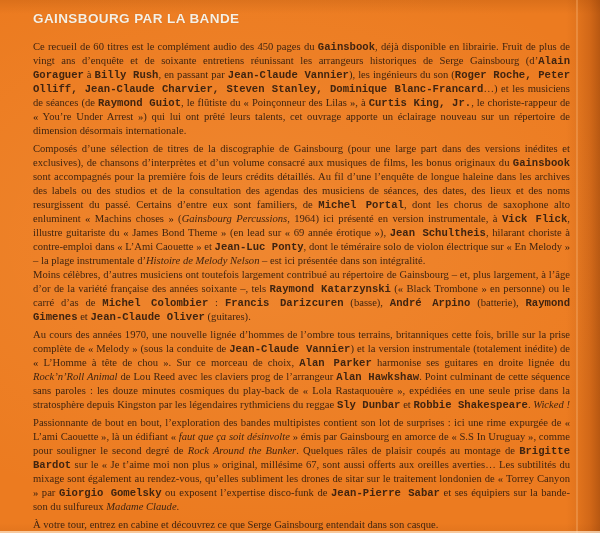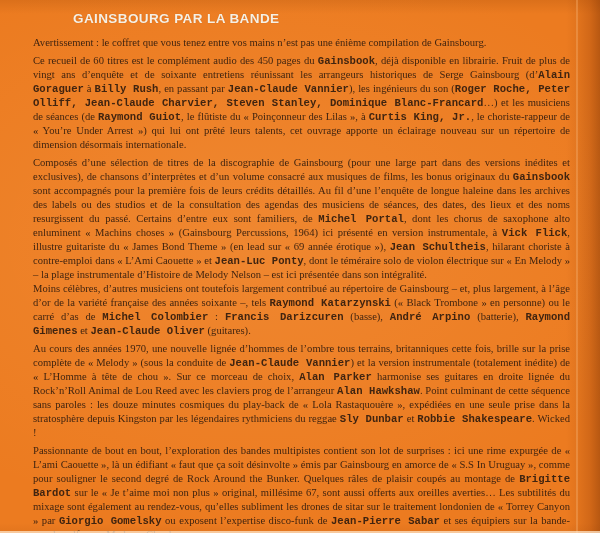--- a/index.html
+++ b/index.html
@@ -39,46 +39,45 @@
   }
   .title {
     position: absolute; left: 33px; top: 11px;
     font-family: "Liberation Sans", sans-serif;
     font-weight: bold;
     font-size: 13.5px;
     letter-spacing: 0.4px;
     color: #f6f0e4;
     text-shadow: 0 0 1px rgba(120,50,0,0.35);
     white-space: nowrap;
-    margin-left: 40px;
   }
   .text-block {
     position: absolute; left: 33px; top: 36px; width: 537px;
     color: #402410;
     font-size: 10.6px;
     line-height: 14px;
     text-align: justify;
   }
   .text-block p { margin: 0; }
   .text-block p.gap { margin-top: 4px; }
   .bold { font-weight: bold; font-family: Liberation Mono, monospace; }
-  .italic { }
+  .italic { font-style: italic; }
 </style>
 </head>
 <body>
 
 <div class="page">
   <div class="title">GAINSBOURG PAR LA BANDE</div>
 
   <div class="text-block">
-      <p><span>Avertissement : le coffret que vous tenez entre vos mains n’est pas une énième compilation de Gainsbourg.</span></p>
       <p class="gap"><span>Ce recueil de 60 titres est le complément audio des 450 pages du </span><span class="bold">Gainsbook</span><span>, déjà disponible en librairie. Fruit de plus de vingt ans d’enquête et de soixante entretiens réunissant les arrangeurs historiques de Serge Gainsbourg (d’</span><span class="bold">Alain Goraguer</span><span> à </span><span class="bold">Billy Rush</span><span>, en passant par </span><span class="bold">Jean-Claude Vannier</span><span>), les ingénieurs du son (</span><span class="bold">Roger Roche, Peter Olliff, Jean-Claude Charvier, Steven Stanley, Dominique Blanc-Francard</span><span>…) et les musiciens de séances (de </span><span class="bold">Raymond Guiot</span><span>, le flûtiste du « Poinçonneur des Lilas », à </span><span class="bold">Curtis King, Jr.</span><span>, le choriste-rappeur de « You’re Under Arrest ») qui lui ont prêté leurs talents, cet ouvrage apporte un éclairage nouveau sur un répertoire de dimension désormais internationale.</span></p>
       <p class="gap"><span>Composés d’une sélection de titres de la discographie de Gainsbourg (pour une large part dans des versions inédites et exclusives), de chansons d’interprètes et d’un volume consacré aux musiques de films, les bonus originaux du </span><span class="bold">Gainsbook</span><span> sont accompagnés pour la première fois de leurs crédits détaillés. Au fil d’une l’enquête de longue haleine dans les archives des labels ou des studios et de la consultation des agendas des musiciens de séances, des dates, des lieux et des noms resurgissent du passé. Certains d’entre eux sont familiers, de </span><span class="bold">Michel Portal</span><span>, dont les chorus de saxophone alto enluminent « Machins choses » (</span><span class="italic">Gainsbourg Percussions</span><span>, 1964) ici présenté en version instrumentale, à </span><span class="bold">Vick Flick</span><span>, illustre guitariste du « James Bond Theme » (en lead sur « 69 année érotique »), </span><span class="bold">Jean Schultheis</span><span>, hilarant choriste à contre-emploi dans « L’Ami Caouette » et </span><span class="bold">Jean-Luc Ponty</span><span>, dont le téméraire solo de violon électrique sur « En Melody » – la plage instrumentale d’</span><span class="italic">Histoire de Melody Nelson</span><span> – est ici présentée dans son intégralité.</span></p>
       <p><span>Moins célèbres, d’autres musiciens ont toutefois largement contribué au répertoire de Gainsbourg – et, plus largement, à l’âge d’or de la variété française des années soixante –, tels </span><span class="bold">Raymond Katarzynski</span><span> (« Black Trombone » en personne) ou le carré d’as de </span><span class="bold">Michel Colombier</span><span> : </span><span class="bold">Francis Darizcuren</span><span> (basse), </span><span class="bold">André Arpino</span><span> (batterie), </span><span class="bold">Raymond Gimenes</span><span> et </span><span class="bold">Jean-Claude Oliver</span><span> (guitares).</span></p>
       <p class="gap"><span>Au cours des années 1970, une nouvelle lignée d’hommes de l’ombre tous terrains, britanniques cette fois, brille sur la prise complète de « Melody » (sous la conduite de </span><span class="bold">Jean-Claude Vannier</span><span>) et la version instrumentale (totalement inédite) de « L’Homme à tête de chou ». Sur ce morceau de choix, </span><span class="bold">Alan Parker</span><span> harmonise ses guitares en droite lignée du </span><span class="italic">Rock’n’Roll Animal</span><span> de Lou Reed avec les claviers prog de l’arrangeur </span><span class="bold">Alan Hawkshaw</span><span>. Point culminant de cette séquence sans paroles : les douze minutes cosmiques du play-back de « Lola Rastaquouère », expédiées en une seule prise dans la stratosphère depuis Kingston par les légendaires rythmiciens du reggae </span><span class="bold">Sly Dunbar</span><span> et </span><span class="bold">Robbie Shakespeare</span><span>. </span><span class="italic">Wicked !</span></p>
       <p class="gap"><span>Passionnante de bout en bout, l’exploration des bandes multipistes contient son lot de surprises : ici une rime expurgée de « L’ami Caouette », là un édifiant « </span><span class="italic">faut que ça soit désinvolte</span><span> » émis par Gainsbourg en amorce de « S.S In Uruguay », comme pour souligner le second degré de </span><span class="italic">Rock Around the Bunker</span><span>. Quelques râles de plaisir coupés au montage de </span><span class="bold">Brigitte Bardot</span><span> sur le « Je t’aime moi non plus » original, millésime 67, sont aussi offerts aux oreilles averties… Les subtilités du mixage sont également au rendez-vous, qu’elles subliment les drones de sitar sur le traitement londonien de « Torrey Canyon » par </span><span class="bold">Giorgio Gomelsky</span><span> ou exposent l’expertise disco-funk de </span><span class="bold">Jean-Pierre Sabar</span><span> et ses équipiers sur la bande-son du sulfureux </span><span class="italic">Madame Claude</span><span>.</span></p>
+      <p class="gap"><span>À votre tour, entrez en cabine et découvrez ce que Serge Gainsbourg entendait dans son casque.</span></p>
       <p></p>
     </div>
 
   <div class="right-crease"></div>
   <div class="right-edge"></div>
   <div class="bottom-sliver"></div>
 </div>
 
 </body></html>

